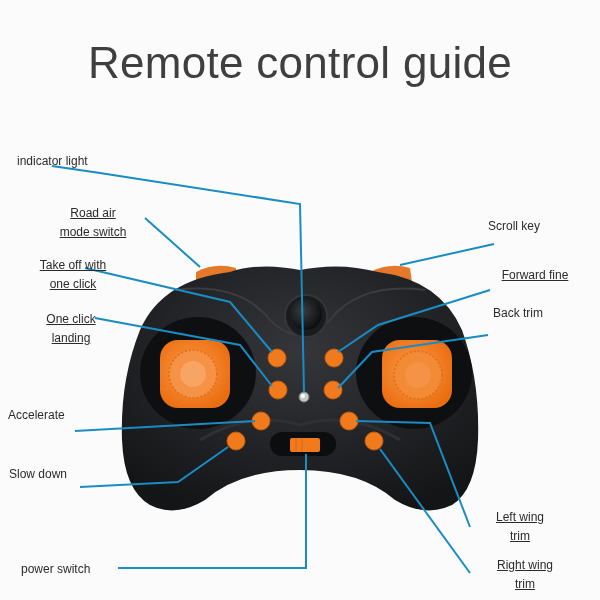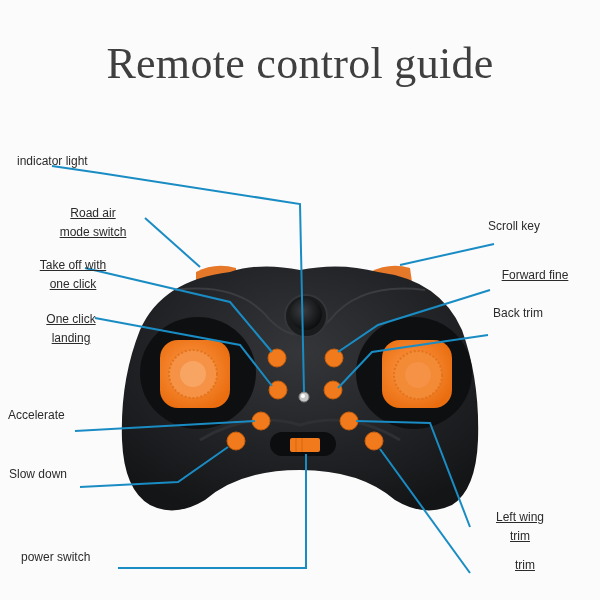--- a/index.html
+++ b/index.html
@@ -4,21 +4,21 @@
 <style>
   html, body { margin: 0; padding: 0; }
   body {
     width: 600px; height: 600px; position: relative; overflow: hidden;
     background: #fbfbfb;
     font-family: "Liberation Sans", sans-serif;
     color: #2e2e2e;
   }
   .title {
     position: absolute; left: 0; top: 38px; width: 600px; text-align: center;
-    font-size: 44px; color: #3f3f3f; letter-spacing: 0.3px; font-family: Liberation Serif, serif;
+    font-size: 44px; color: #3f3f3f; letter-spacing: 0.3px;
   }
   .diagram { position: absolute; left: 0; top: 0; width: 600px; height: 600px; }
   .label {
     position: absolute; font-size: 12px; line-height: 19px; color: #2b2b2b;
     white-space: nowrap;
   }
   .label.center { text-align: center; text-decoration: underline; }
 </style>
 </head>
 <body>
@@ -132,26 +132,27 @@
 <div class="label center" style="left:13px; top:256px; width:120px;">
   <div>Take off with</div>
   <div>one click</div>
 </div>
 <div class="label center" style="left:26px; top:310px; width:90px;">
   <div>One click</div>
   <div>landing</div>
 </div>
 <div class="label" style="left:8px; top:406px;">Accelerate</div>
 <div class="label" style="left:9px; top:465px;">Slow down</div>
-<div class="label" style="left:21px; top:548px;">power switch</div>
+<div class="label" style="left:21px; top:560px;">power switch</div>
 
 <div class="label" style="left:488px; top:217px;">Scroll key</div>
 <div class="label center" style="left:476px; top:266px; width:118px;">
   <div>Forward fine</div>
 </div>
 <div class="label" style="left:493px; top:304px;">Back trim</div>
 <div class="label center" style="left:474px; top:508px; width:92px;">
   <div>Left wing</div>
   <div>trim</div>
 </div>
 <div class="label center" style="left:474px; top:556px; width:102px;">
+  <div>Right wing</div>
   <div>trim</div>
 </div>
 
 </body></html>

